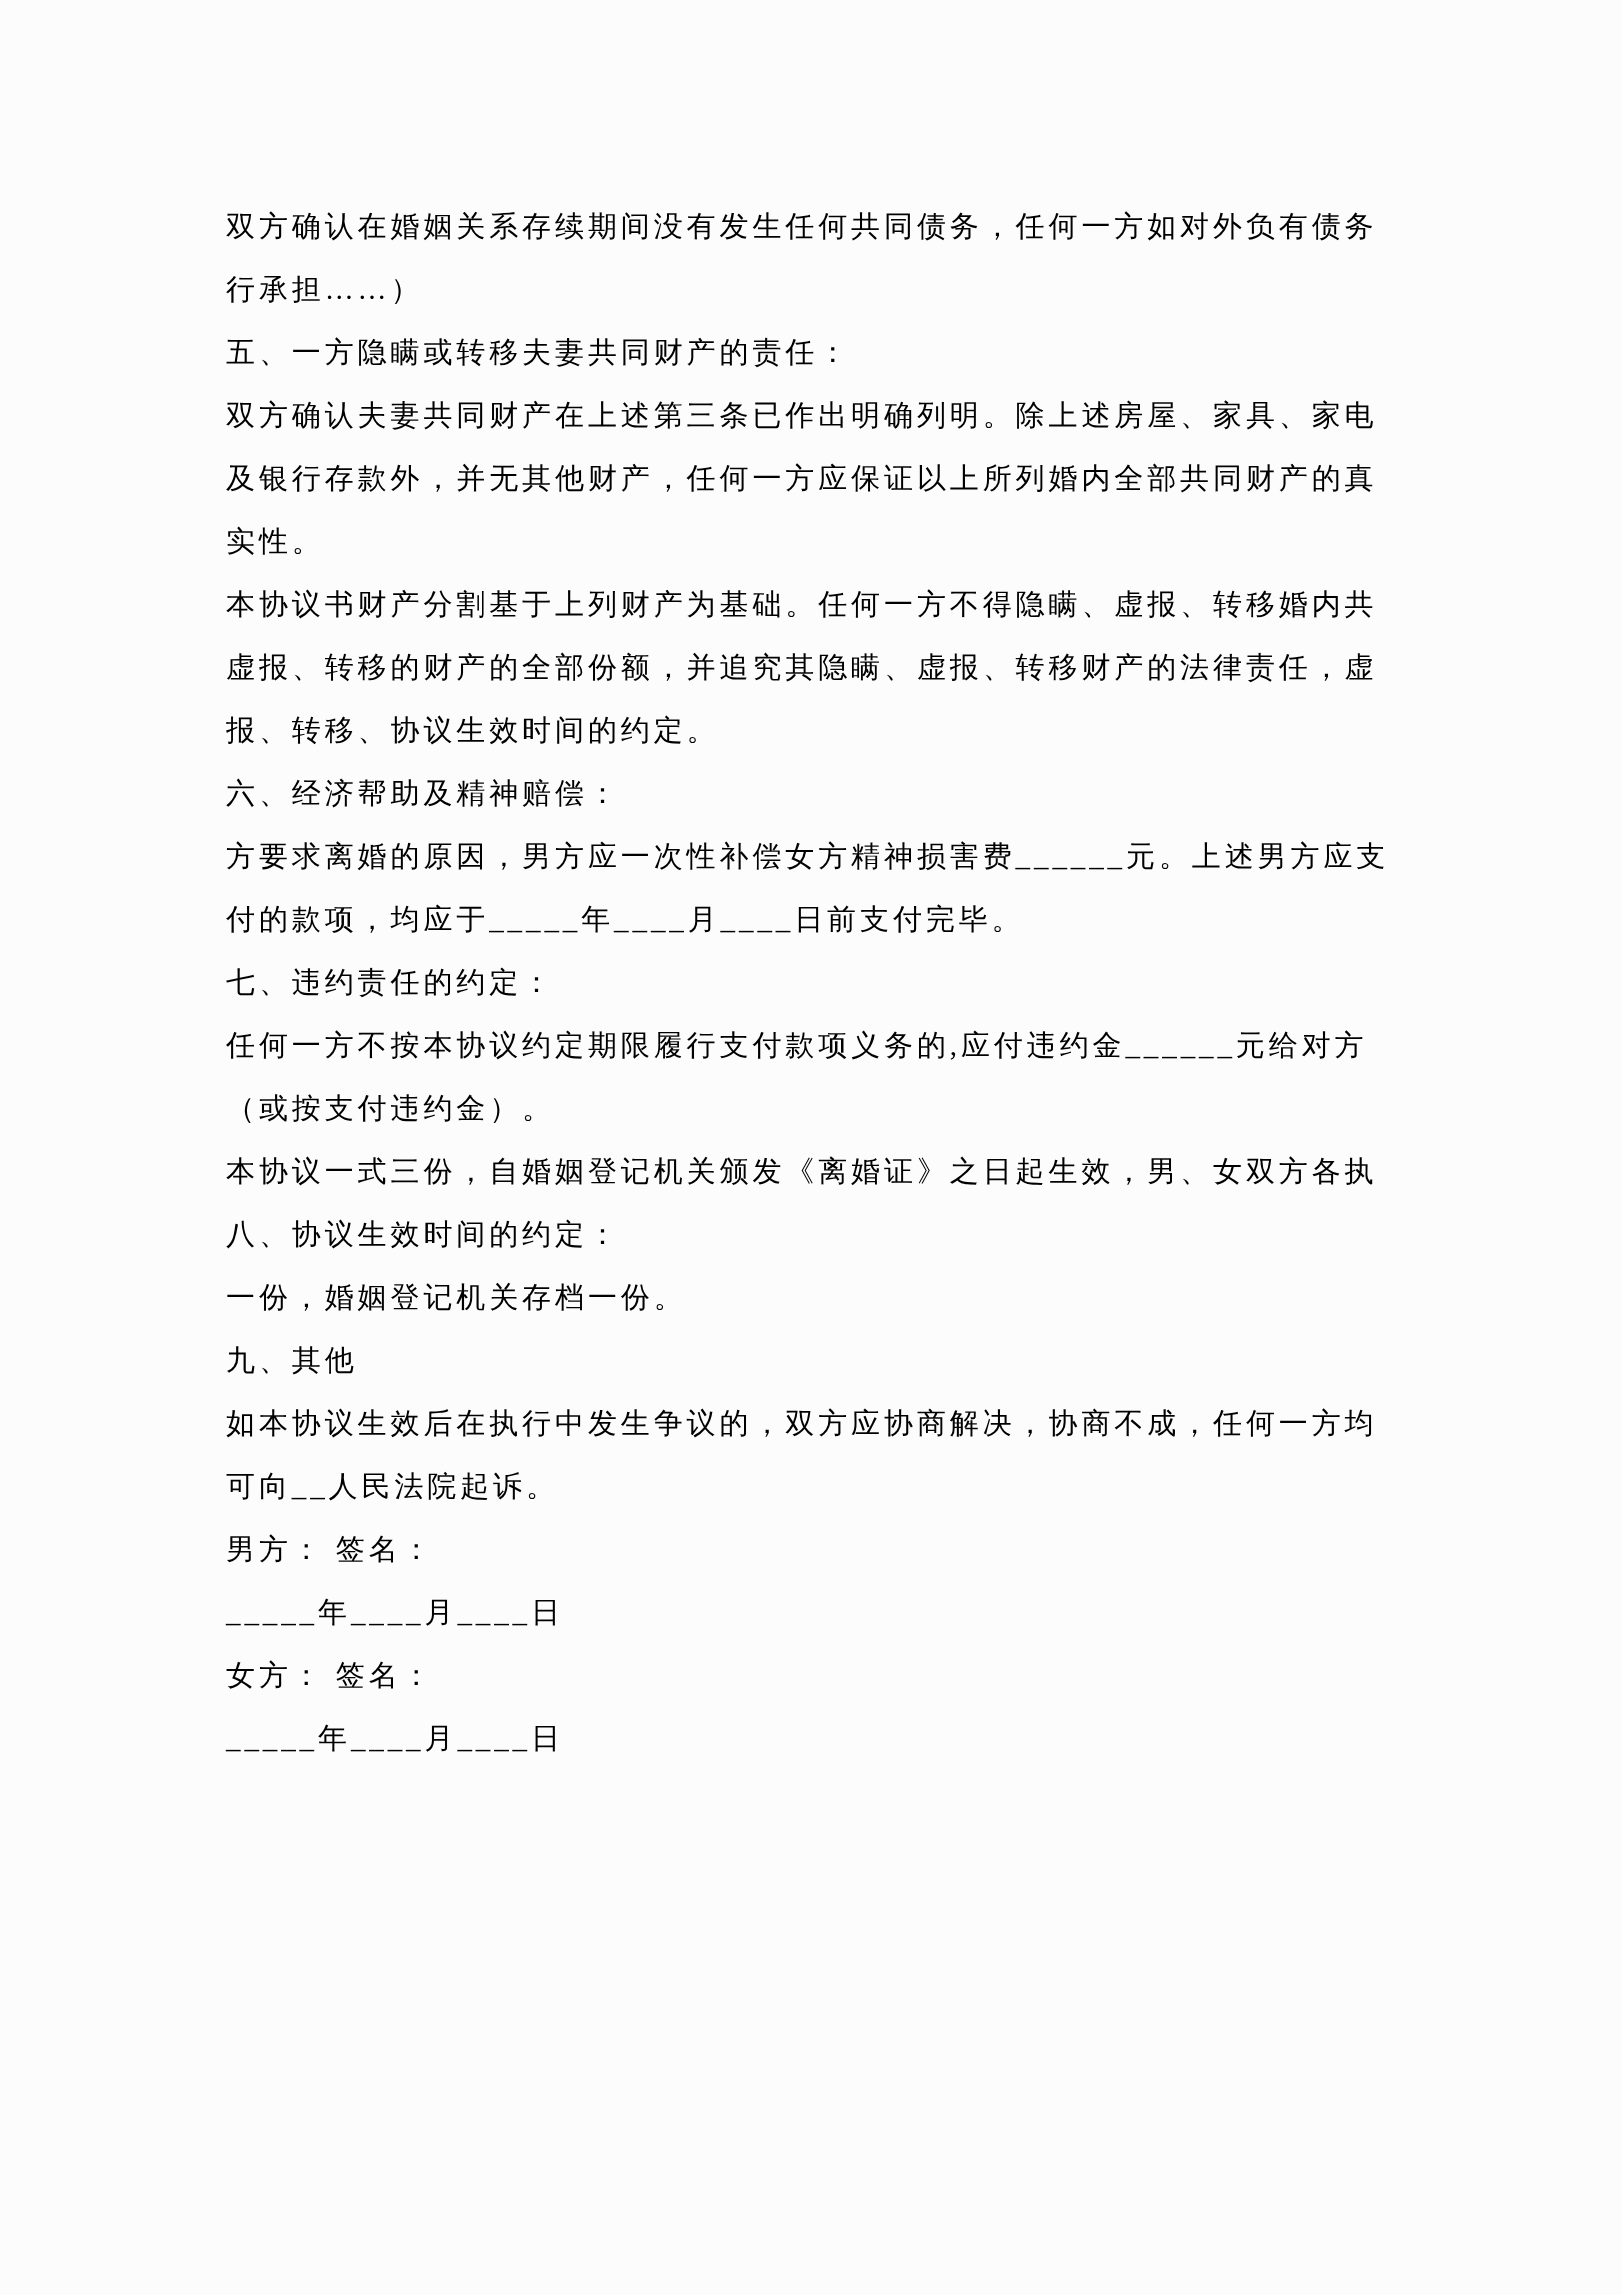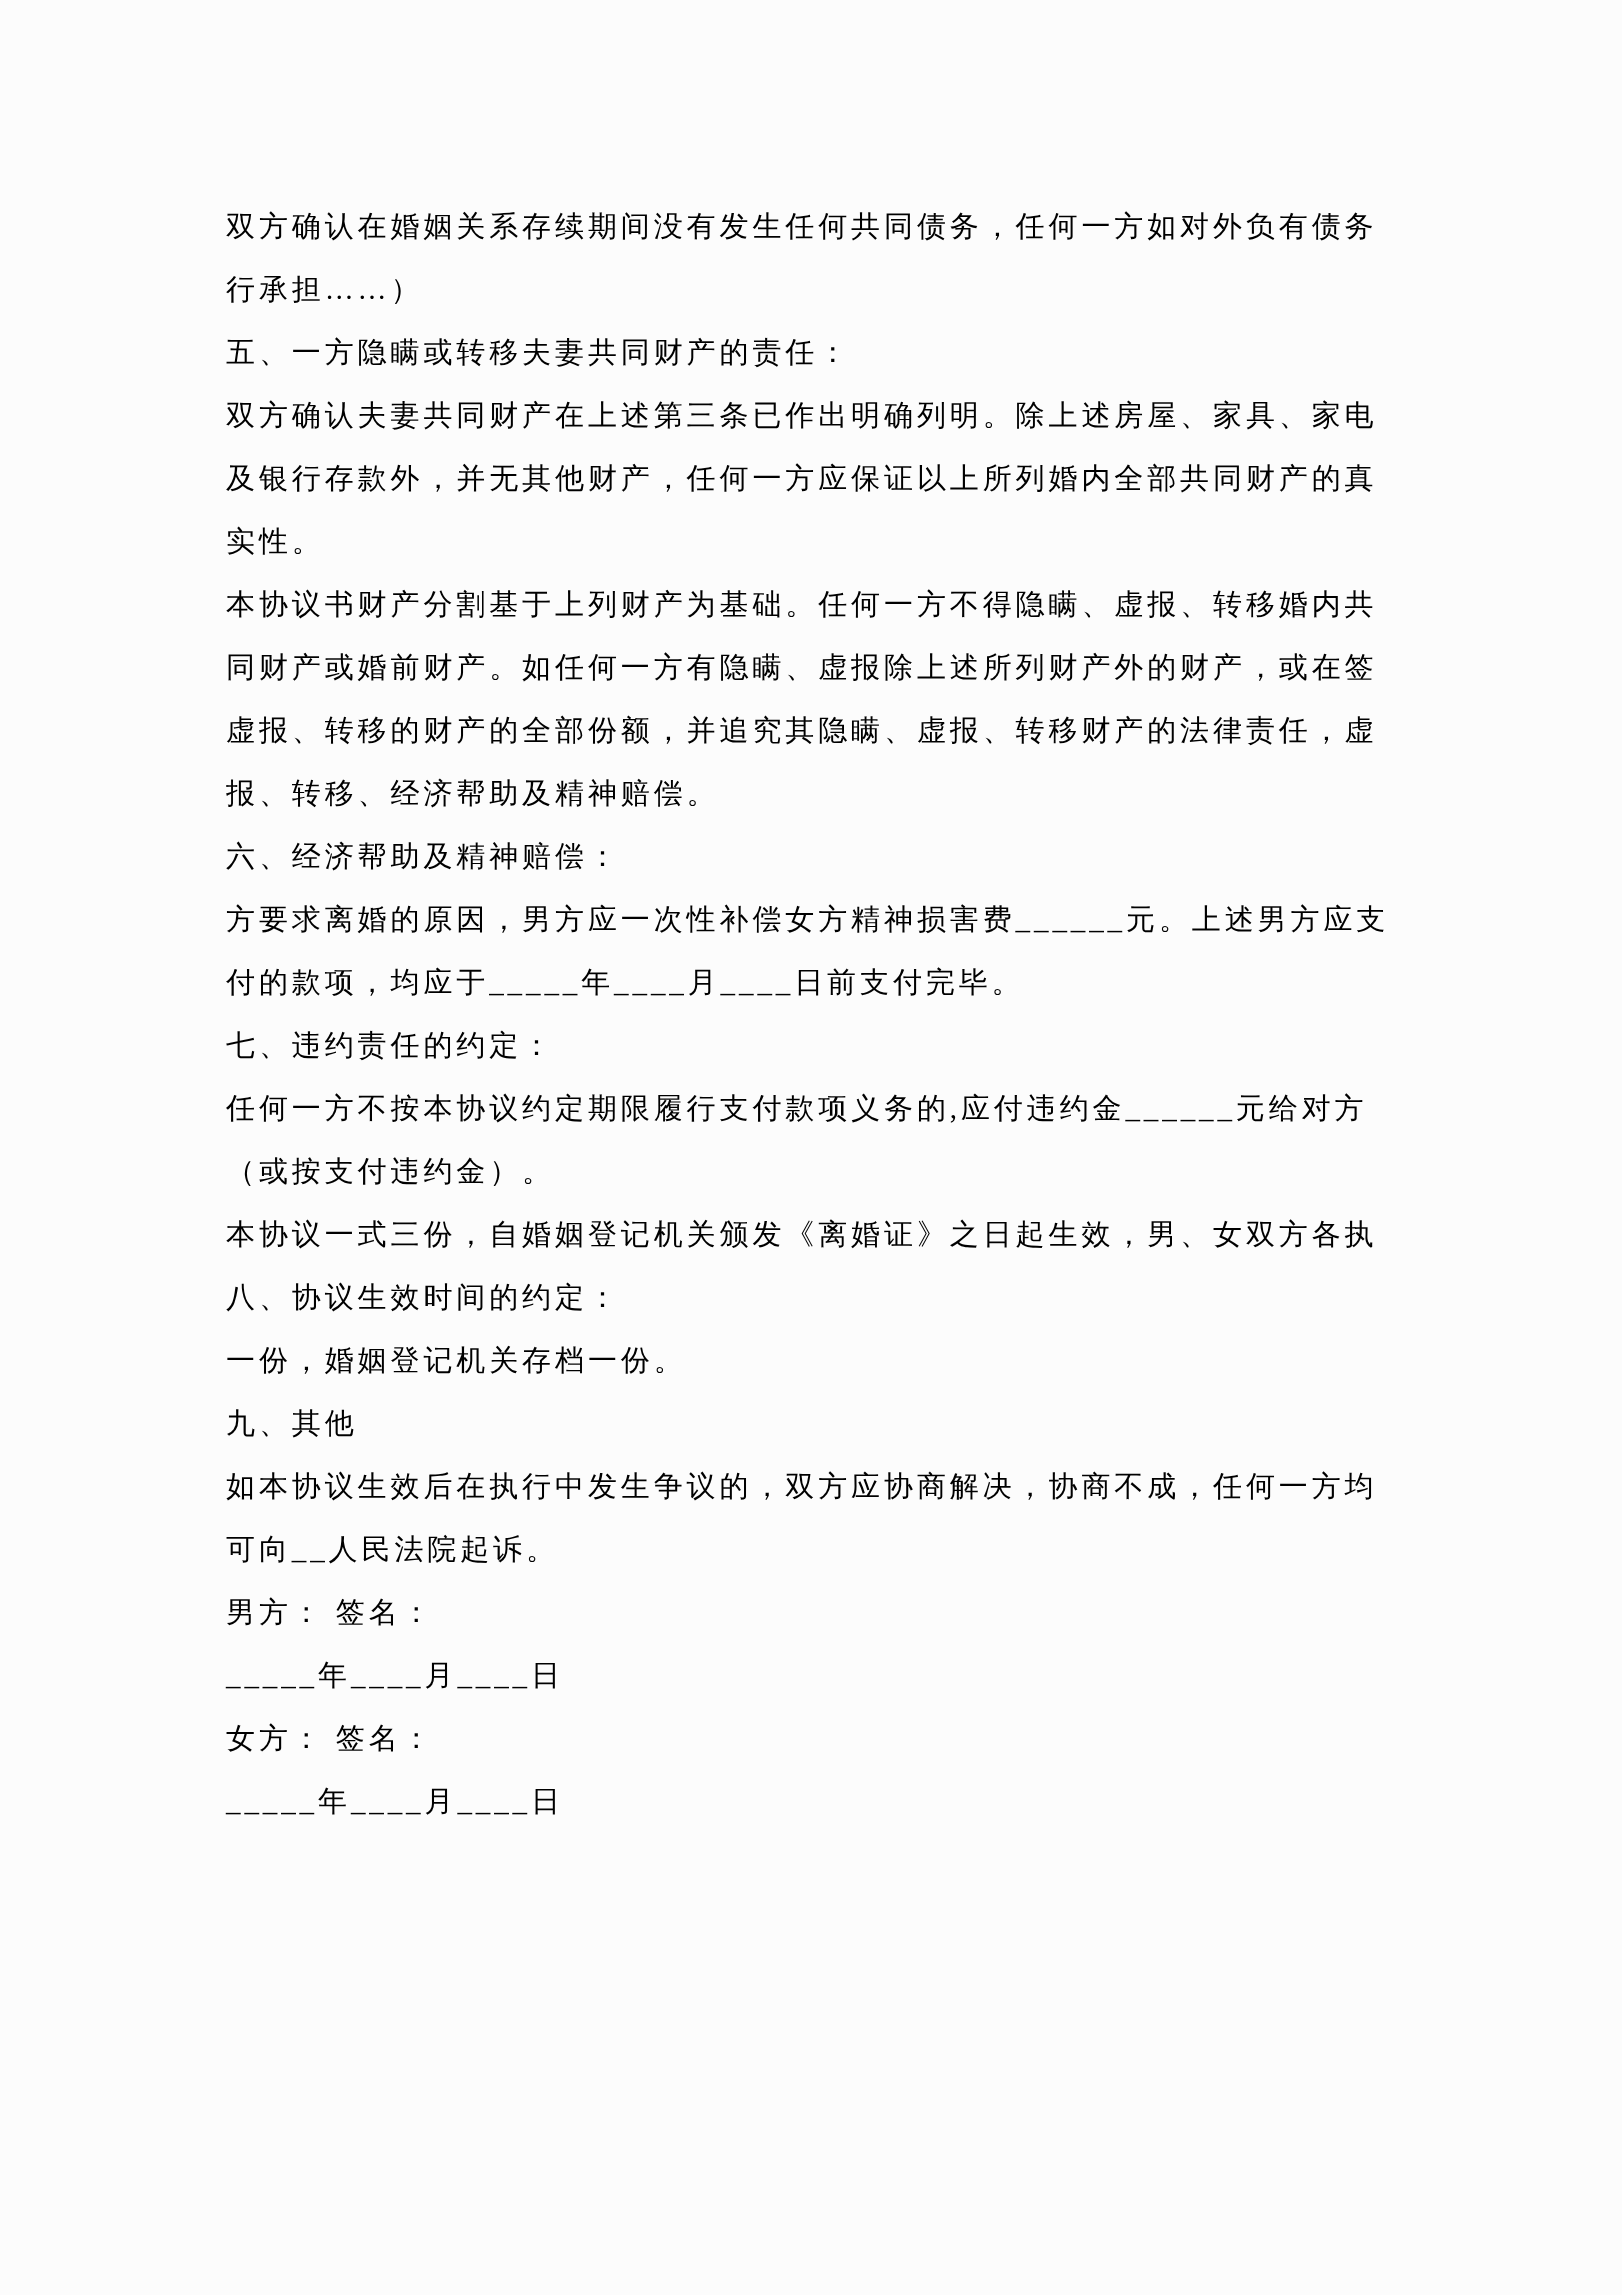--- a/index.html
+++ b/index.html
@@ -38,23 +38,22 @@
 
 <div class="page" style="background: rgb(252, 252, 252); color: rgb(0, 0, 0);">
   <div class="text-block">
     <div class="line">双方确认在婚姻关系存续期间没有发生任何共同债务，任何一方如对外负有债务</div>
     <div class="line">行承担……）</div>
     <div class="line">五、一方隐瞒或转移夫妻共同财产的责任：</div>
     <div class="line">双方确认夫妻共同财产在上述第三条已作出明确列明。除上述房屋、家具、家电</div>
     <div class="line">及银行存款外，并无其他财产，任何一方应保证以上所列婚内全部共同财产的真</div>
     <div class="line">实性。</div>
     <div class="line">本协议书财产分割基于上列财产为基础。任何一方不得隐瞒、虚报、转移婚内共</div>
-    <div class="line">同财产或婚前财产。如任何一方有隐瞒、虚报除上述所列财产外的财产，或在签</div>
     <div class="line">虚报、转移的财产的全部份额，并追究其隐瞒、虚报、转移财产的法律责任，虚</div>
-    <div class="line">报、转移、经济帮助及精神赔偿。</div>
+    <div class="line">报、转移、协议生效时间的约定。</div>
     <div class="line">六、经济帮助及精神赔偿：</div>
     <div class="line">方要求离婚的原因，男方应一次性补偿女方精神损害费______元。上述男方应支</div>
     <div class="line">付的款项，均应于_____年____月____日前支付完毕。</div>
     <div class="line">七、违约责任的约定：</div>
     <div class="line">任何一方不按本协议约定期限履行支付款项义务的,应付违约金______元给对方</div>
     <div class="line">（或按支付违约金）。</div>
     <div class="line">本协议一式三份，自婚姻登记机关颁发《离婚证》之日起生效，男、女双方各执</div>
     <div class="line">八、协议生效时间的约定：</div>
     <div class="line">一份，婚姻登记机关存档一份。</div>
     <div class="line">九、其他</div>

